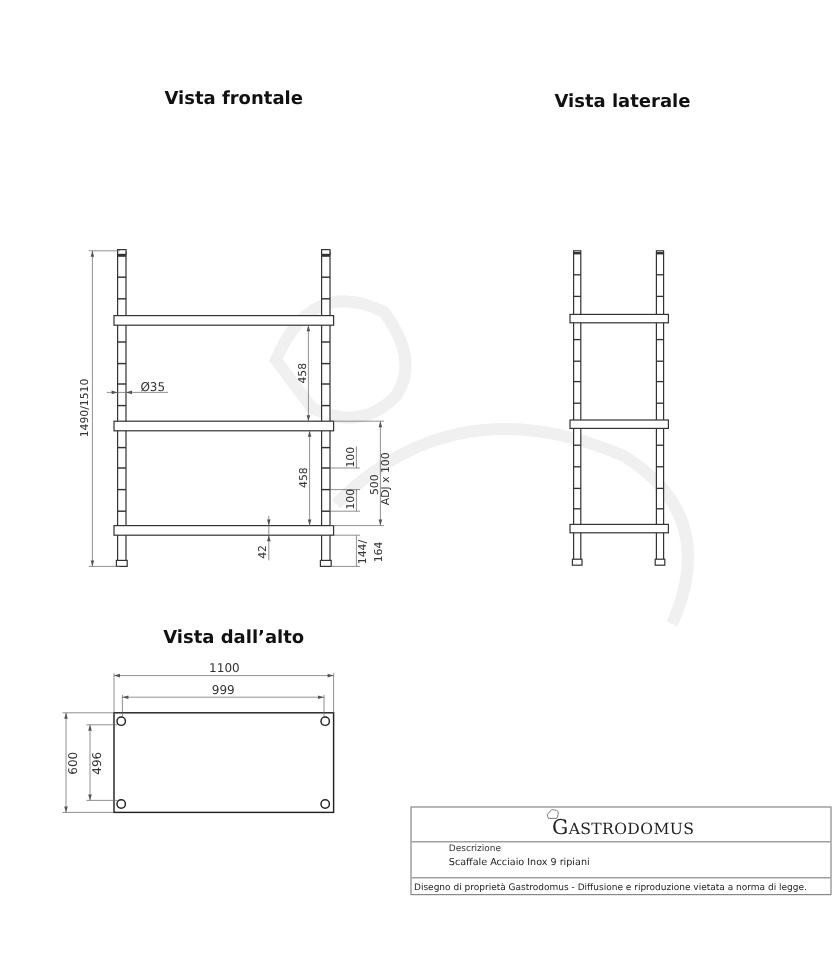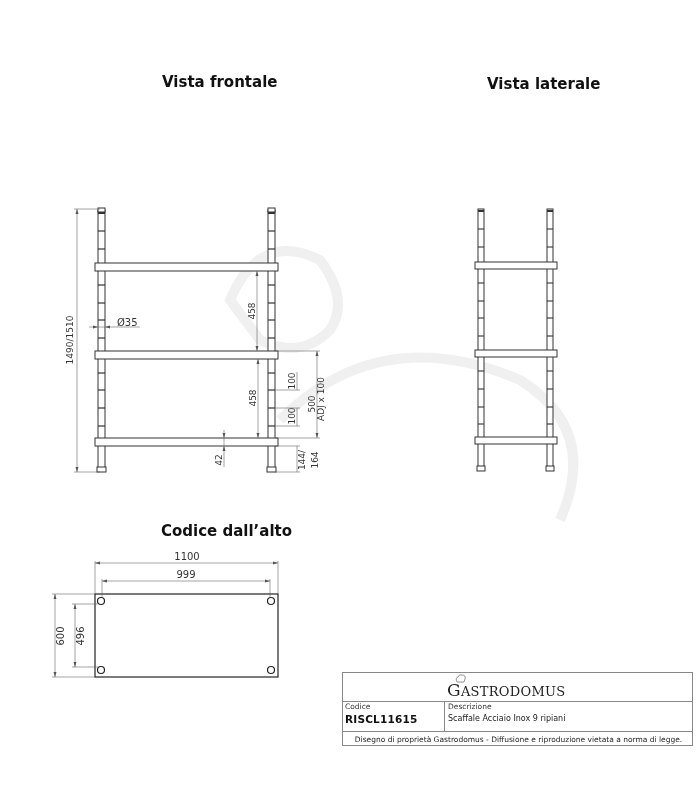--- a/index.html
+++ b/index.html
@@ -1,45 +1,45 @@
 <!DOCTYPE html>
 <html><head>
 <meta charset="utf-8">
 <style>
   html, body { margin: 0; padding: 0; background: #ffffff; }
   body { width: 700px; height: 800px; position: relative; overflow: hidden;
          font-family: "DejaVu Sans", sans-serif; color: #000; }
   .view-title { position: absolute; font-family: "DejaVu Sans", sans-serif; font-weight: bold;
-                font-size: 15px; color: #111; white-space: nowrap; margin-left: 25px; }
+                font-size: 15px; color: #111; white-space: nowrap; }
   #title-front { left: 137px; top: 73px; }
   #title-side  { left: 462px; top: 75px; text-align: right; }
   #title-top   { left: 136px; top: 522px; }
   svg.drawing { position: absolute; left: 0; top: 0; }
   .dim-text { font-family: "DejaVu Sans", sans-serif; font-size: 9px; fill: #333; }
   .title-block { position: absolute; left: 342px; top: 672px; width: 351px; height: 74px;
                  border: 1px solid #888; box-sizing: border-box; font-family: "DejaVu Sans", sans-serif; }
   .tb-logo-row { height: 28px; border-bottom: 1px solid #888; position: relative; }
-  .tb-logo { position: absolute; left: 104px; top: 7px; font-family: "DejaVu Serif", serif;
+  .tb-logo { position: absolute; left: 117px; top: 7px; font-family: "DejaVu Serif", serif;
              font-size: 13px; color: #222; letter-spacing: 0.3px; }
   .tb-logo .big { font-size: 17px; }
   .tb-hat { position: absolute; left: 112px; top: 1px; }
   .tb-mid-row { height: 29px; border-bottom: 1px solid #888; display: flex; }
   .tb-code-cell { width: 102px; border-right: 1px solid #888; padding-left: 2px; box-sizing: border-box; }
-  .tb-desc-cell { flex: 1; padding-left: 3px; }
+  .tb-desc-cell { flex: 1; padding-left: 3px; margin-left: 28px; }
   .tb-label { font-size: 7.5px; color: #333; line-height: 10px; }
   .tb-code { font-size: 10.5px; font-weight: bold; color: #111; line-height: 14px; letter-spacing: 0.2px; }
   .tb-desc { font-size: 8px; color: #222; line-height: 14px; }
-  .tb-foot-row { height: 15px; padding-left: 2px; font-size: 7.5px; color: #222; line-height: 15px; white-space: nowrap; text-align: center; }
+  .tb-foot-row { height: 15px; padding-left: 2px; font-size: 7.5px; color: #222; line-height: 15px; white-space: nowrap; }
 </style>
 </head>
 <body>
 
 <div id="title-front" class="view-title">Vista frontale</div>
 <div id="title-side" class="view-title">Vista laterale</div>
-<div id="title-top" class="view-title">Codice dall’alto</div>
+<div id="title-top" class="view-title">Vista dall’alto</div>
 
 <svg class="drawing" width="700" height="800" viewBox="0 0 700 800">
 
   <g fill="none" stroke="#f0f0f0" stroke-width="10">
     <path d="M230 300 Q 260 230 320 260 Q 350 300 330 330 Q 300 360 260 340 Z"></path>
     <path d="M280 420 Q 380 320 520 380 Q 600 430 560 520"></path>
   </g>
 
   <g stroke="#333" stroke-width="1" fill="#fff">
 
@@ -209,23 +209,19 @@
 </svg>
 
 <div class="title-block">
   <div class="tb-logo-row">
     <svg class="tb-hat" width="12" height="10" viewBox="0 0 12 10">
       <path d="M2 8 Q0 4 3 3 Q4 0 7 1 Q11 1 10 5 L9 8 Z" fill="#fff" stroke="#777" stroke-width="0.8"></path>
     </svg>
     <div class="tb-logo"><span class="big">G</span><span>ASTRODOMUS</span></div>
   </div>
   <div class="tb-mid-row">
-    <div class="tb-code-cell">
-      <div class="tb-label">Codice</div>
-      <div class="tb-code">RISCL11615</div>
-    </div>
     <div class="tb-desc-cell">
       <div class="tb-label">Descrizione</div>
       <div class="tb-desc">Scaffale Acciaio Inox 9 ripiani</div>
     </div>
   </div>
   <div class="tb-foot-row">Disegno di proprietà Gastrodomus - Diffusione e riproduzione vietata a norma di legge.</div>
 </div>
 
 </body></html>

